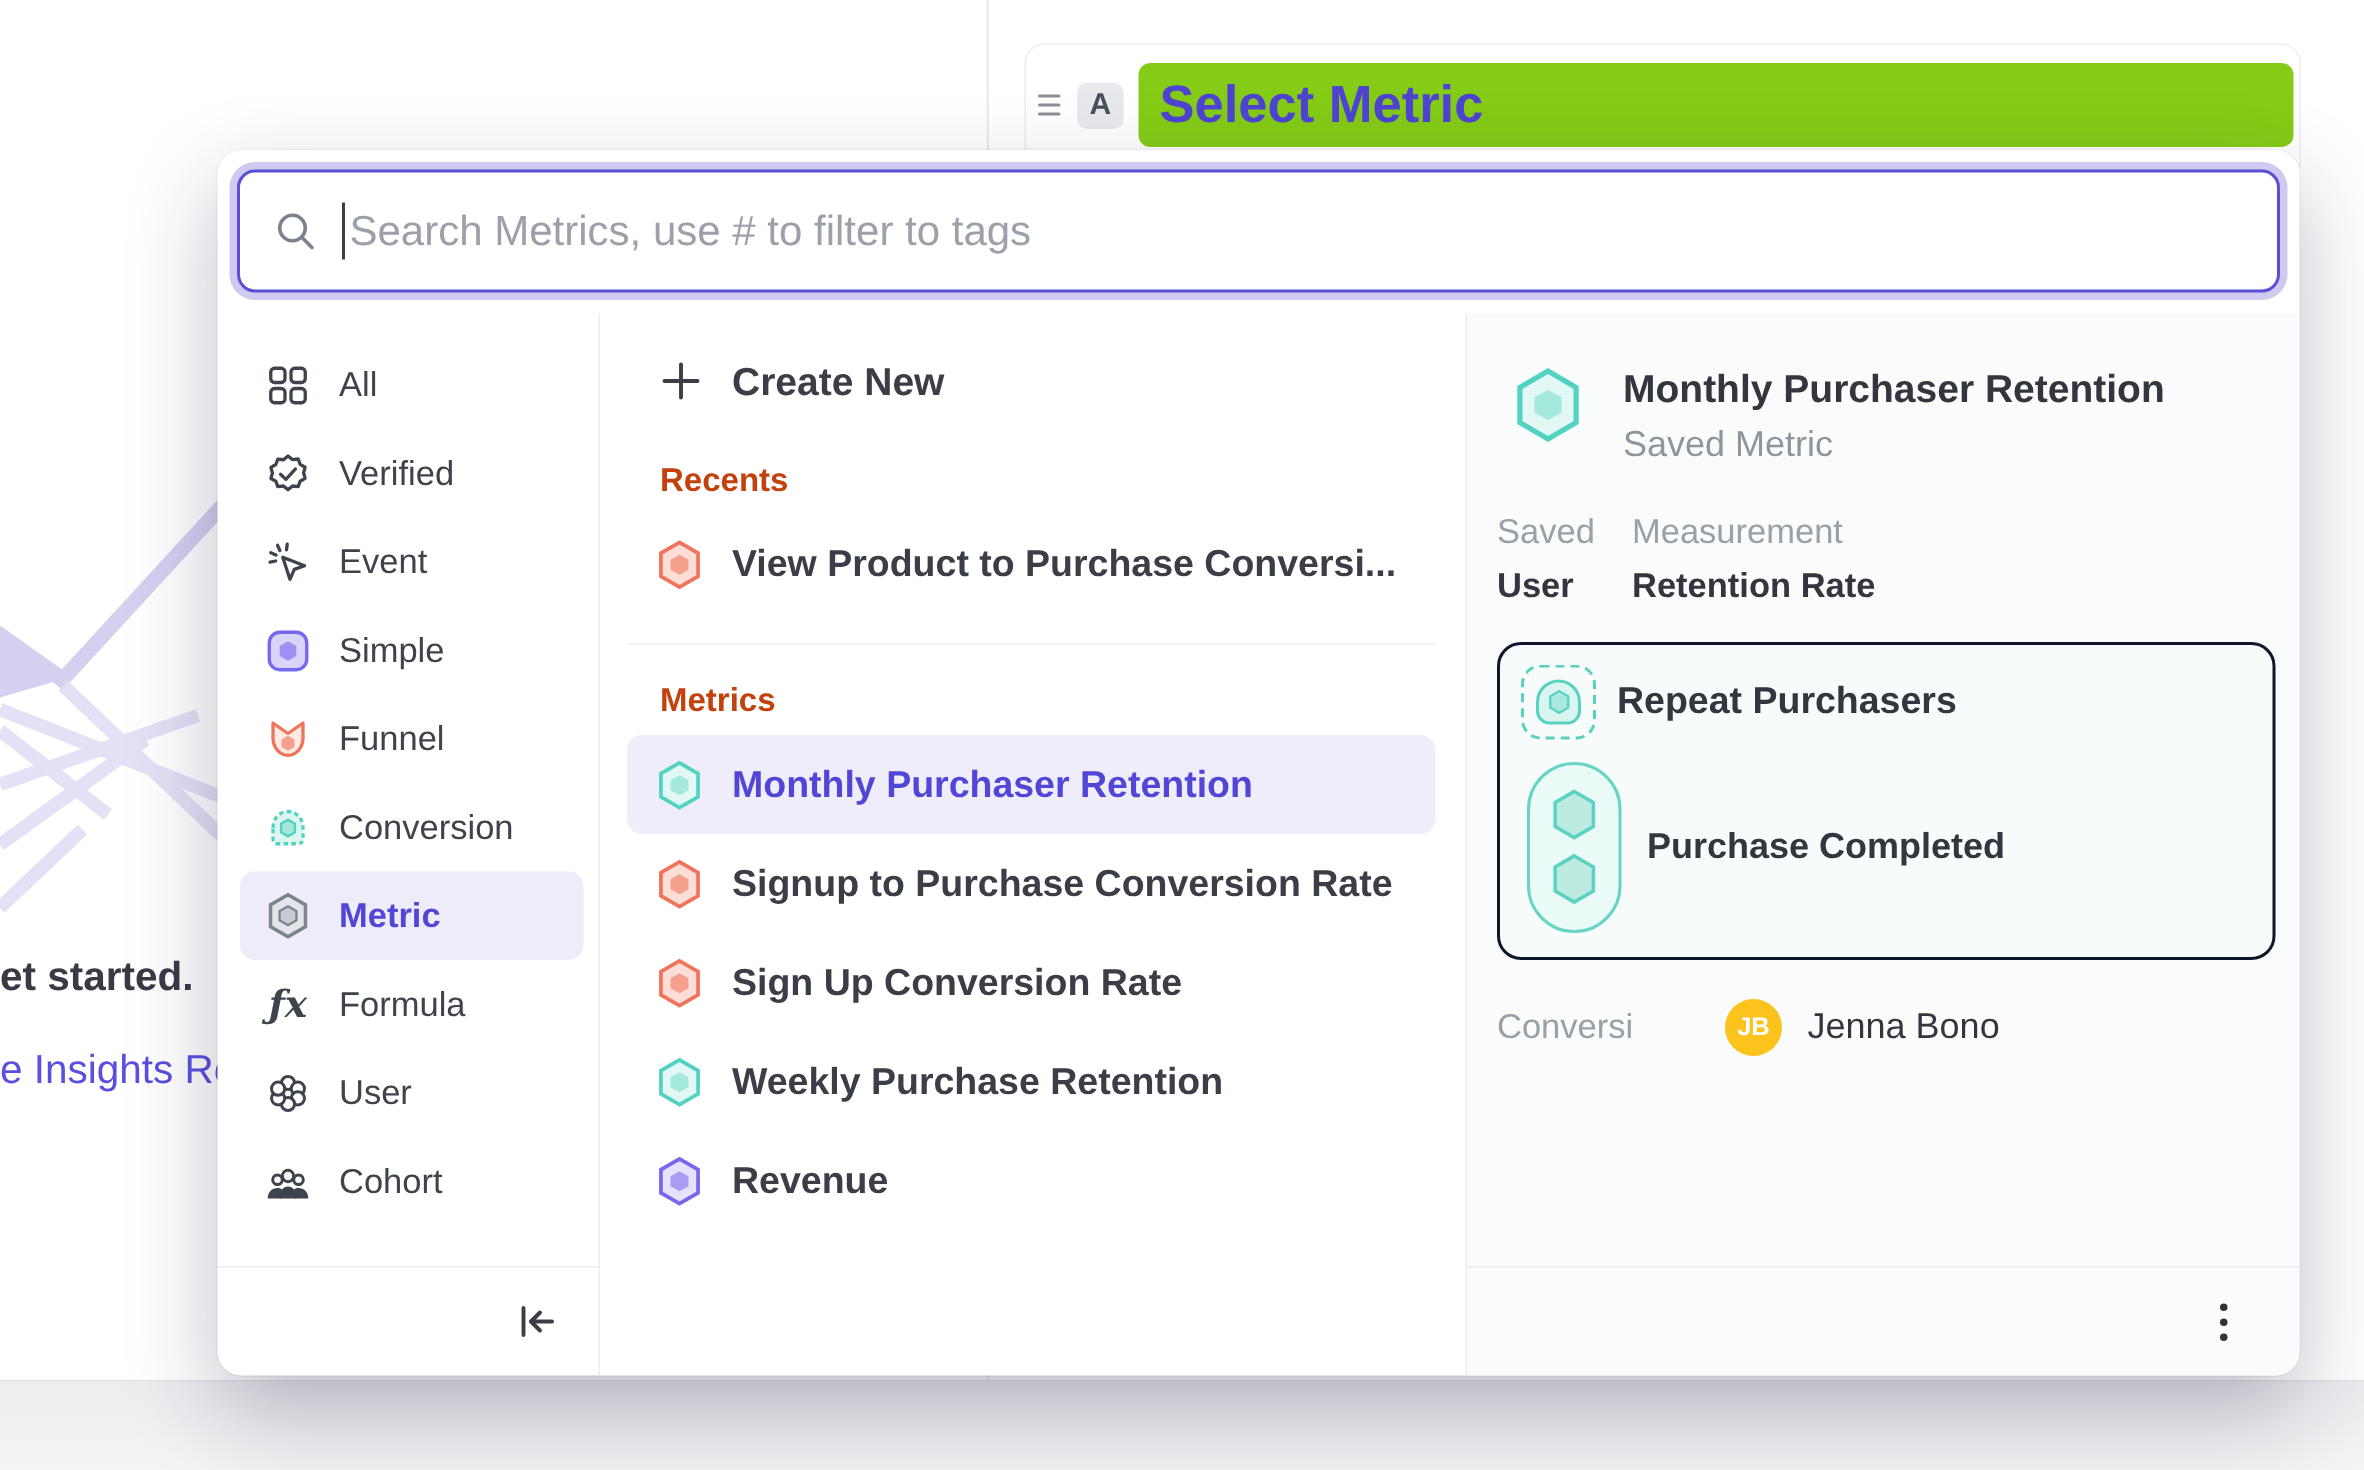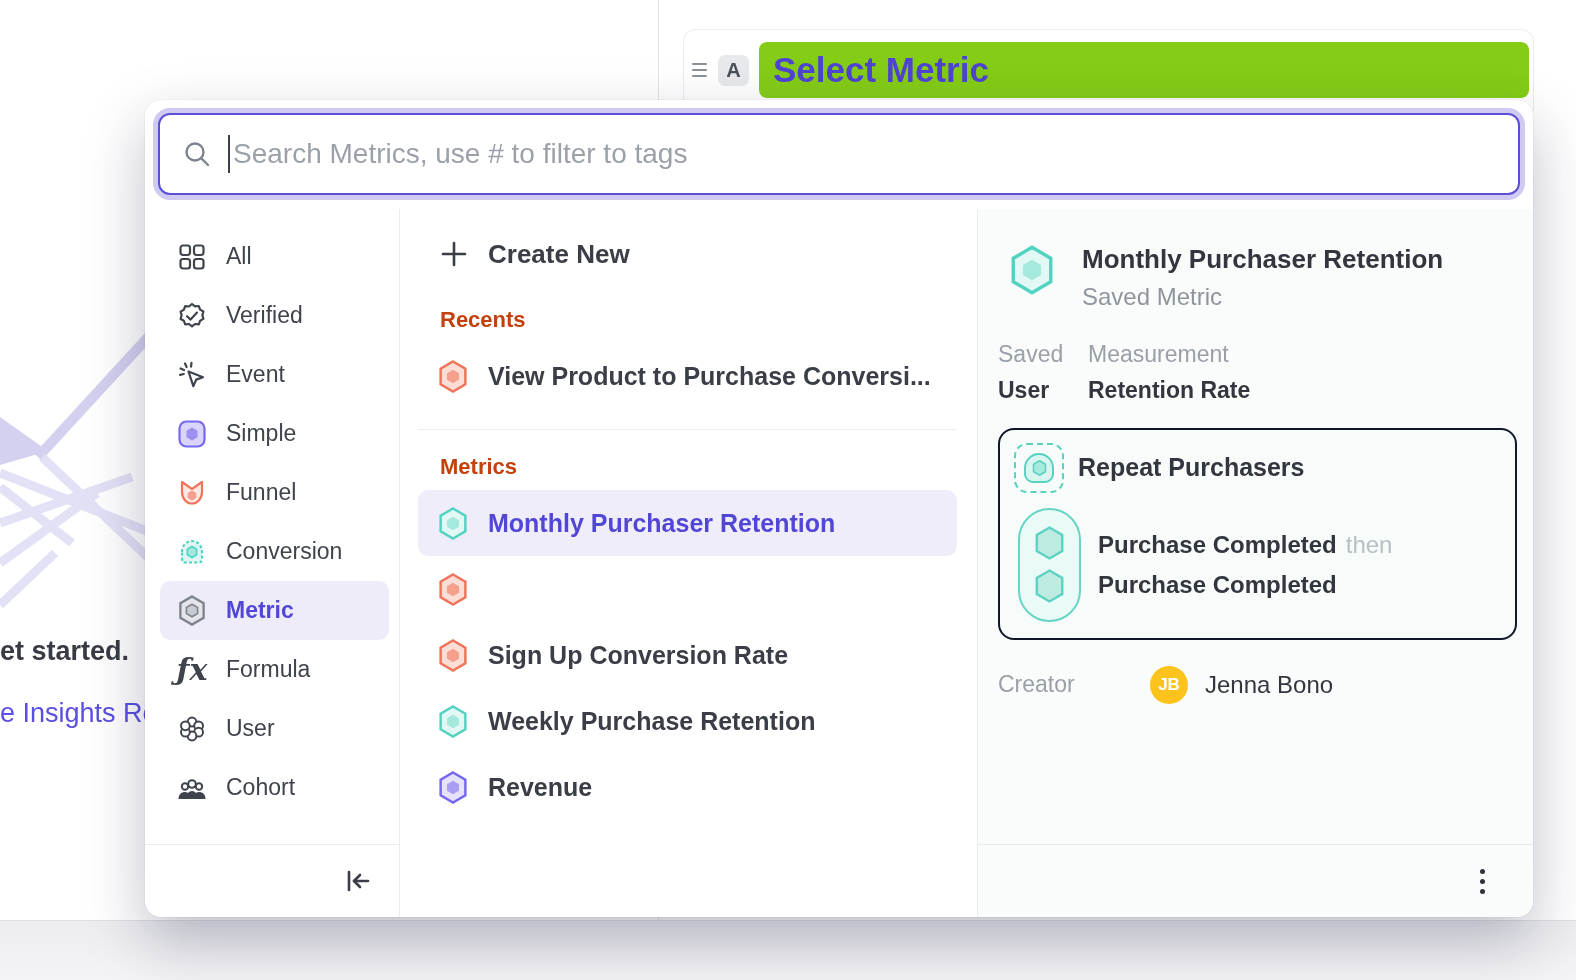--- a/index.html
+++ b/index.html
@@ -109,21 +109,21 @@
   .creator-label { width:152px; font-size:23px; color:#9aa0a8; font-weight:500; }
   .avatar { width:38px; height:38px; border-radius:50%; background:#fcc31c; color:#fff;
             font-size:17px; font-weight:700; display:flex; align-items:center; justify-content:center; }
   .creator-name { margin-left:17px; font-size:24px; font-weight:500; color:#33363e; }
 
   .detail-footer { border-top:1px solid #e7eae9; height:73px; display:flex;
                    align-items:center; justify-content:flex-end; padding-right:42px; }
   .kebab { display:flex; flex-direction:column; gap:5px; cursor:pointer; padding:6px; }
   .kebab i { width:5px; height:5px; border-radius:50%; background:#2f3238; display:block; }
 
-  .fx { font-family:"DejaVu Serif", serif; font-style:italic; font-weight:600; font-size:30px; color:#3f444c; }
+  .fx { font-family:"DejaVu Serif", serif; font-style:italic; font-weight:600; font-size:25px; color:#3f444c; }
 </style>
 </head>
 <body>
 
 <svg class="bg-lines" width="175" height="290" viewBox="0 0 175 290">
   <line x1="152" y1="8" x2="38" y2="132" stroke="#d3d0f0" stroke-width="10"></line>
   <polygon points="0,92 48,126 0,140" fill="#d3d0f0"></polygon>
   <g stroke="#e0def6" stroke-width="9" opacity="0.9">
     <line x1="0" y1="148" x2="152" y2="208"></line>
     <line x1="42" y1="132" x2="158" y2="242"></line>
@@ -327,20 +327,21 @@
         <span>Monthly Purchaser Retention</span>
       </div>
 
       <div class="metric-row">
         <span class="ic">
           <svg width="30" height="33" viewBox="0 0 28 32">
             <polygon points="14,1.5 26,8.5 26,23.5 14,30.5 2,23.5 2,8.5" fill="#fcded7" stroke="#f0745c" stroke-width="2.4"></polygon>
             <polygon points="14,9.5 19.8,12.8 19.8,19.2 14,22.5 8.2,19.2 8.2,12.8" fill="#f5a08c"></polygon>
           </svg>
           </span>
+        <span>Signup to Purchase Conversion Rate</span>
       </div>
 
       <div class="metric-row">
         <span class="ic">
           <svg width="30" height="33" viewBox="0 0 28 32">
             <polygon points="14,1.5 26,8.5 26,23.5 14,30.5 2,23.5 2,8.5" fill="#fcded7" stroke="#f0745c" stroke-width="2.4"></polygon>
             <polygon points="14,9.5 19.8,12.8 19.8,19.2 14,22.5 8.2,19.2 8.2,12.8" fill="#f5a08c"></polygon>
           </svg>
           </span>
         <span>Sign Up Conversion Rate</span>
@@ -408,31 +409,28 @@
             <span class="capsule">
               <svg width="31" height="34" viewBox="0 0 28 32">
                 <polygon points="14,1.5 26,8.5 26,23.5 14,30.5 2,23.5 2,8.5" fill="#bdebe1" stroke="#5bd2c2" stroke-width="2.2"></polygon>
               </svg>
               <svg width="31" height="34" viewBox="0 0 28 32">
                 <polygon points="14,1.5 26,8.5 26,23.5 14,30.5 2,23.5 2,8.5" fill="#bdebe1" stroke="#5bd2c2" stroke-width="2.2"></polygon>
               </svg>
             </span>
             <div class="steps">
               <div class="step-line">
-                <span>Purchase Completed</span><span class="step-then">then</span>
-              </div>
-              <div class="step-line">
                 <span>Purchase Completed</span>
               </div>
             </div>
           </div>
         </div>
 
         <div class="creator-row">
-          <span class="creator-label">Creator</span>
+          <span class="creator-label">Conversi</span>
           <span class="avatar">JB</span>
           <span class="creator-name">Jenna Bono</span>
         </div>
       </div>
 
       <div class="detail-footer">
         <span class="kebab">
             <i></i>
             <i></i>
             <i></i>

